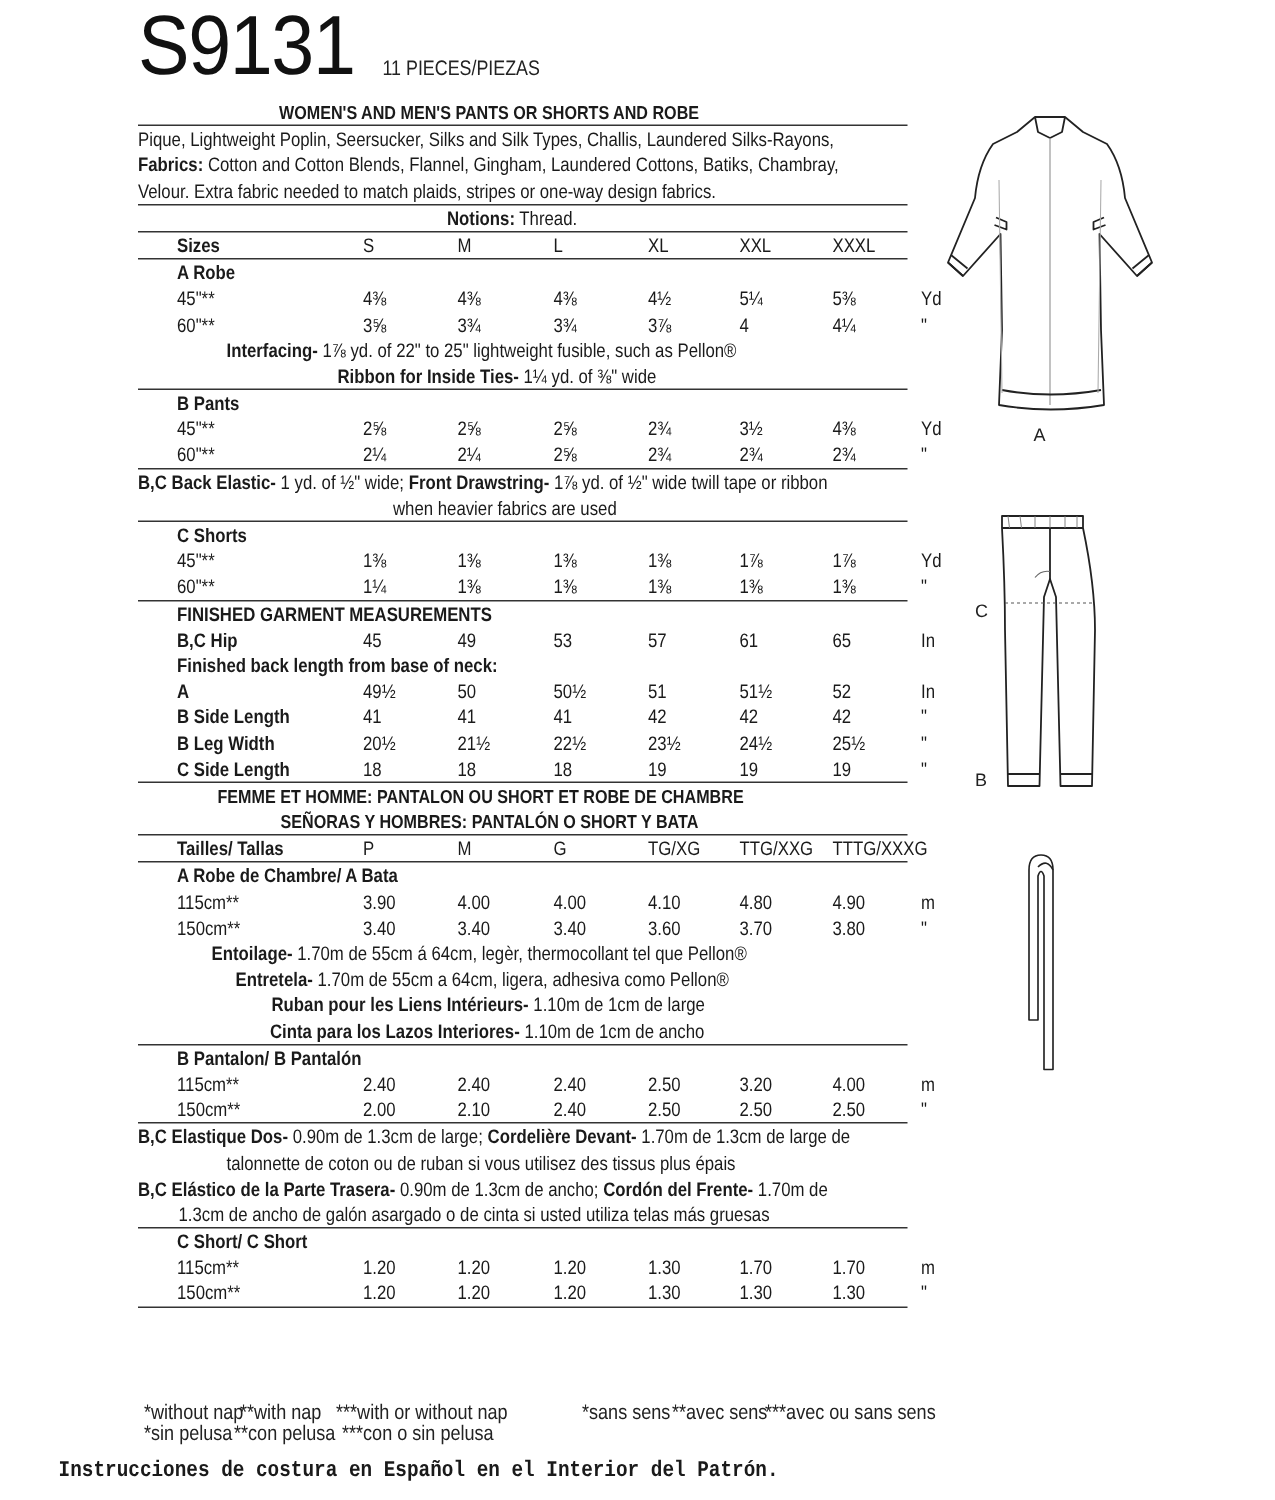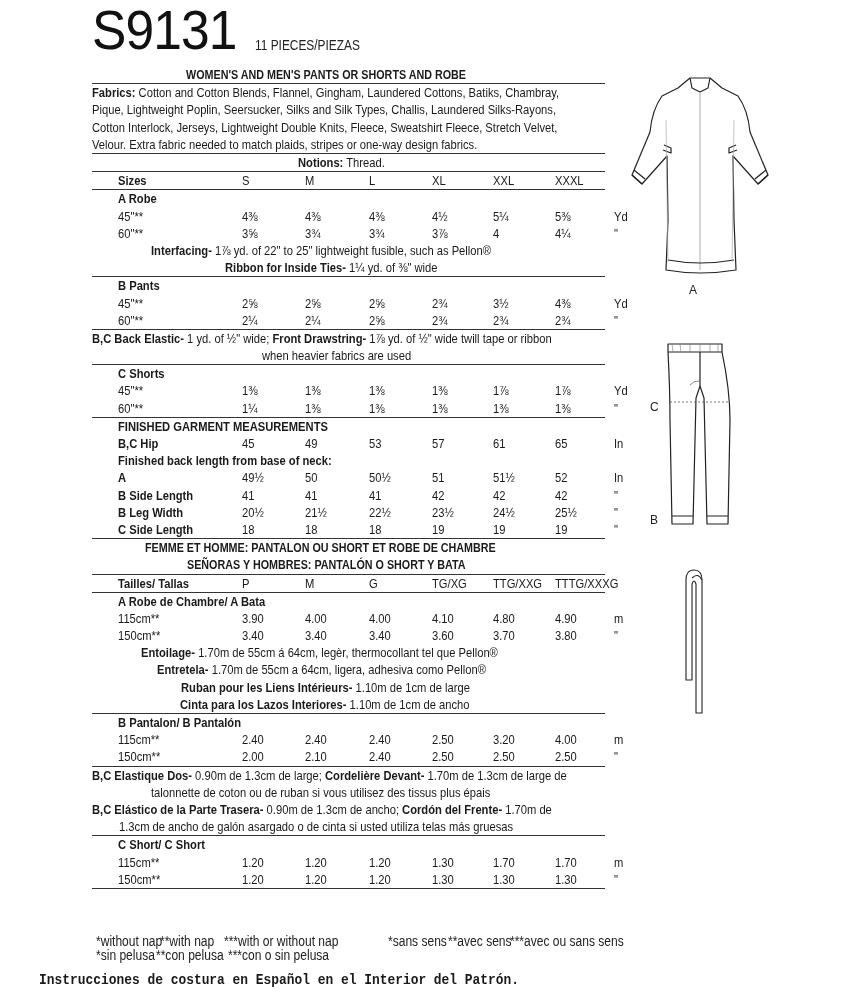--- a/index.html
+++ b/index.html
@@ -50,23 +50,22 @@
   </div>
 
   <div class="content">
 
     <div class="line">
       <span class="txt title">WOMEN'S AND MEN'S PANTS OR SHORTS AND ROBE</span>
     </div>
     <div class="rule"></div>
 
     <div class="para">
+      <div><span class="txt">Pique, Lightweight Poplin, Seersucker, Silks and Silk Types, Challis, Laundered Silks-Rayons,</span></div>
       <div><span class="txt"><span class="b">Fabrics:</span><span> Cotton and Cotton Blends, Flannel, Gingham, Laundered Cottons, Batiks, Chambray,</span></span></div>
-      <div><span class="txt">Pique, Lightweight Poplin, Seersucker, Silks and Silk Types, Challis, Laundered Silks-Rayons,</span></div>
-      <div><span class="txt">Cotton Interlock, Jerseys, Lightweight Double Knits, Fleece, Sweatshirt Fleece, Stretch Velvet,</span></div>
       <div><span class="txt">Velour. Extra fabric needed to match plaids, stripes or one-way design fabrics.</span></div>
     </div>
     <div class="rule"></div>
 
     <div class="line">
       <span class="txt"><span class="b">Notions:</span><span> Thread.</span></span>
     </div>
     <div class="rule"></div>
 
     <div class="row">

